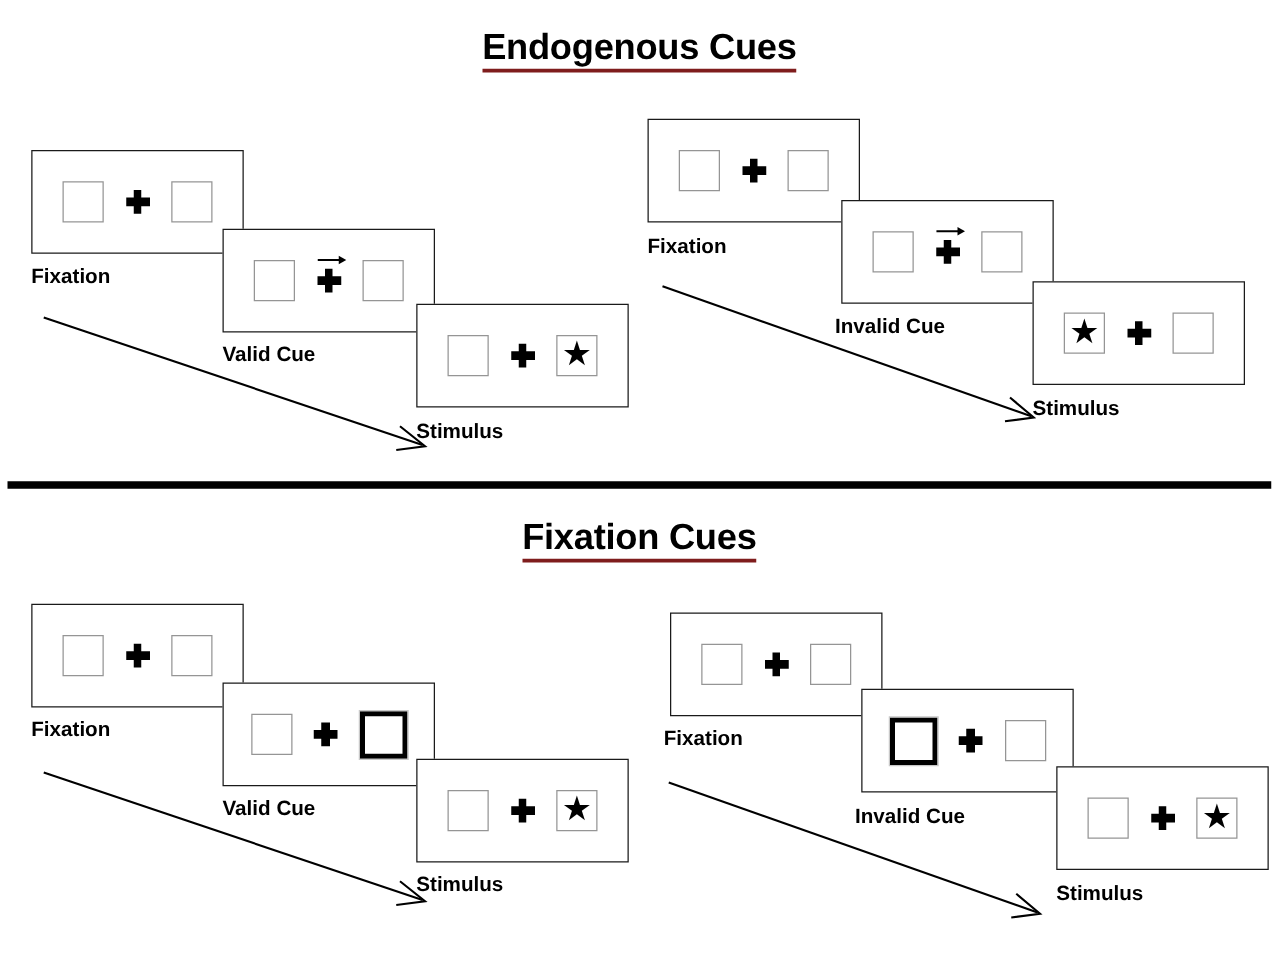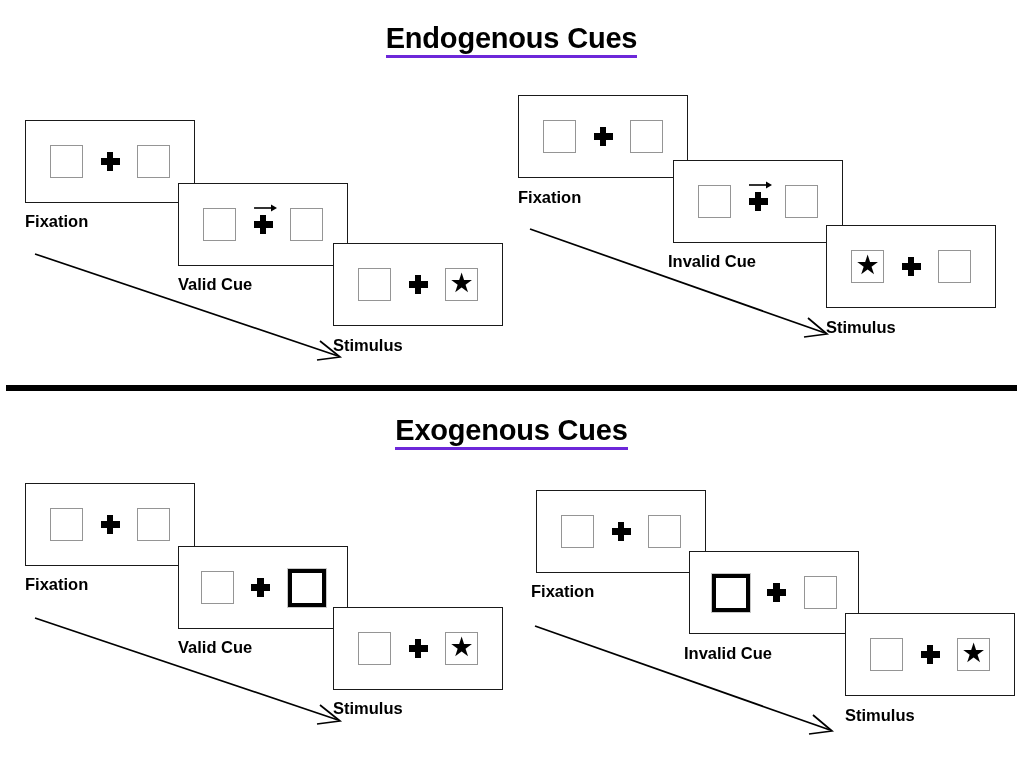--- a/index.html
+++ b/index.html
@@ -19,21 +19,21 @@
     position:absolute;
     left:0;width:1023px;
     text-align:center;
     font-size:29px;
     font-weight:bold;
     letter-spacing:-0.2px;
     white-space:nowrap;
   }
   .section-title span{
     display:inline-block;
-    border-bottom:3px solid #6d28d9;
+    border-bottom:3px solid #7f1d1d;
     padding-bottom:1px;
     line-height:1.12;
   }
 
   .divider{
     position:absolute;
     left:6px;
     width:1011px;
     height:6px;
     background:#000000;
@@ -221,21 +221,21 @@
     </div>
     <div class="panel-label" style="left:826px;top:318px;width:170px;">Stimulus</div>
   </div>
 </div>
 
 <div class="divider"></div>
 
 <div class="section" id="section-exogenous">
 
   <div class="section-title" style="top:20px;">
-    <span>Exogenous Cues</span>
+    <span>Fixation Cues</span>
   </div>
 
   <svg class="time-arrow" style="left:20px;top:210px;" width="340" height="130">
     <line x1="15" y1="14" x2="318" y2="116" stroke="#000" stroke-width="1.7"></line>
     <path d="M300 101 L320 117 L297 120" fill="none" stroke="#000" stroke-width="1.7"></path>
   </svg>
 
   <div class="sequence" id="seq-exo-valid">
 
     <div class="panel" style="left:25px;top:89px;">

